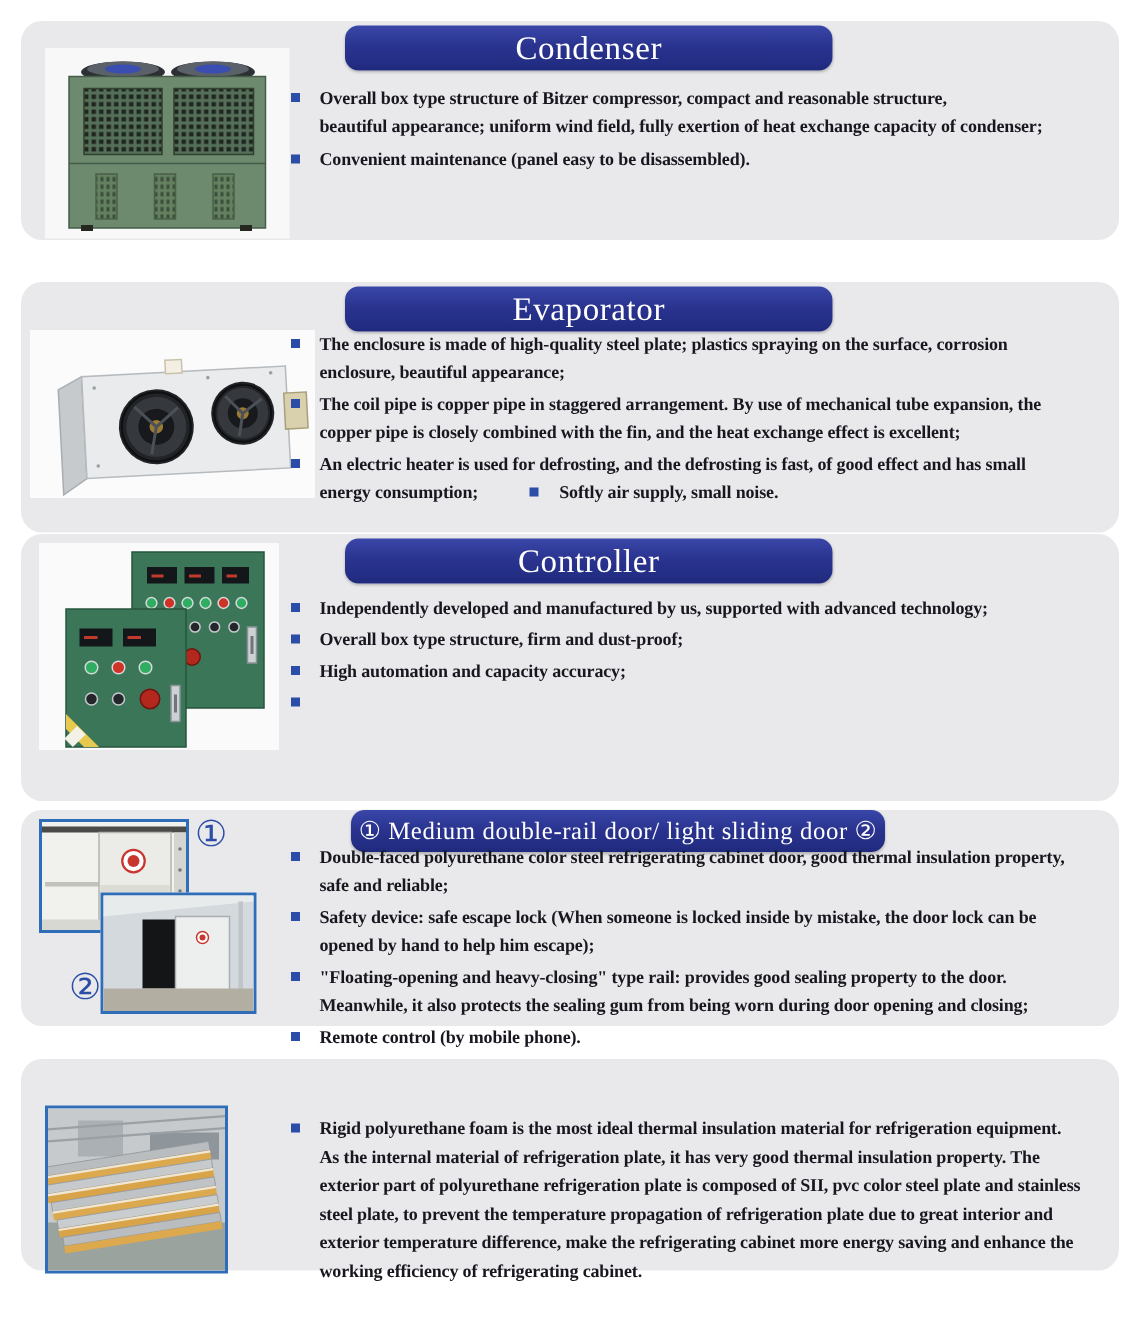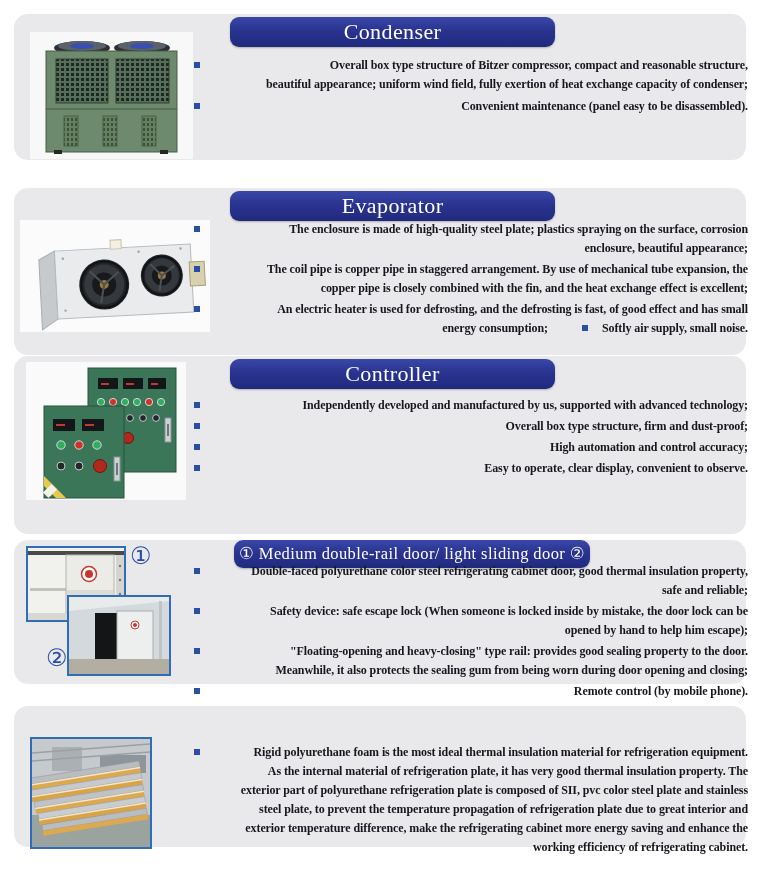--- a/index.html
+++ b/index.html
@@ -1,21 +1,21 @@
 <!DOCTYPE html>
 <html style="--page-bg: #ffffff; --card-bg: #e9e9eb; --banner-bg: #2a3490; --banner-text-color: #ffffff; --body-text-color: #17171f; --bullet-color: #2b4da8; --photo-border-color: #2f6db8; --number-label-color: #2b4da8; --condenser-green: #6d8a6f; --controller-green: #3b7659; --plate-yellow: #dca94f; --door-logo-red: #c8372f;"><head>
 <meta charset="utf-8">
 <style>
   :root{
     --page-bg:#ffffff; --card-bg:#e9e9eb; --banner-bg:#2a3490; --banner-text-color:#ffffff;
     --body-text-color:#17171f; --bullet-color:#2b4da8; --photo-border-color:#2f6db8; --number-label-color:#2b4da8;
   }
   *{margin:0;padding:0;box-sizing:border-box;}
   body{background:#fff;font-family:"Liberation Serif","DejaVu Serif",serif;}
-  #page{position:relative;width:760px;height:882px;background:var(--page-bg);overflow:hidden;text-align:right;}
+  #page{position:relative;width:760px;height:882px;background:var(--page-bg);overflow:hidden;}
   .card{position:absolute;left:14px;width:732px;background:var(--card-bg);border-radius:14px;}
   .banner{position:absolute;left:216px;top:3px;width:325px;height:30px;border-radius:9px;
     background:linear-gradient(180deg,#3a47a8 0%,var(--banner-bg) 45%,#1f2a7e 100%);
     display:flex;align-items:center;justify-content:center;box-shadow:0 1px 2px rgba(0,0,0,.25);}
   .banner .t{color:var(--banner-text-color);font-size:22px;line-height:1;letter-spacing:.4px;white-space:nowrap;}
   .card4 .banner{left:220px;width:356px;height:28px;top:0px;}
   .card4 .banner .t{font-size:16.5px;}
   .content{position:absolute;left:178px;width:556px;}
   ul.bullets{list-style:none;}
   ul.bullets li{position:relative;padding-left:21px;margin-bottom:2px;
@@ -194,22 +194,22 @@
           <rect x="90" y="101" width="2" height="12" fill="#6f7579"></rect>
           <polygon points="18,114 40,136 30,136 18,124" fill="#e6c94e"></polygon>
           <rect x="20" y="123" width="8" height="12" fill="#f4f1e6" transform="rotate(45 24 129)"></rect>
         </g>
       </svg>
     </div>
     <div class="content">
       <ul class="bullets">
         <li><span class="sq"></span><span class="btxt">Independently developed and manufactured by us, supported with advanced technology;</span></li>
         <li><span class="sq"></span><span class="btxt">Overall box type structure, firm and dust-proof;</span></li>
-        <li><span class="sq"></span><span class="btxt">High automation and control accuracy;</span></li>
-        <li><span class="sq"></span><span class="btxt">Easy to operate, clear display, convenient to observe.</span></li>
+        <li><span class="sq"></span><span class="btxt">High automation and capacity accuracy;</span></li>
+        <li><span class="sq"></span></li>
       </ul>
     </div>
   </section>
 
   <section class="card card4">
     <div class="banner">
       <span class="t">① Medium double-rail door/ light sliding door ②</span>
     </div>
     <div class="photo framed" style="left:12px;top:6px;width:100px;height:76px;z-index:1;">
       <svg viewBox="0 0 96 72" width="96" height="72">

